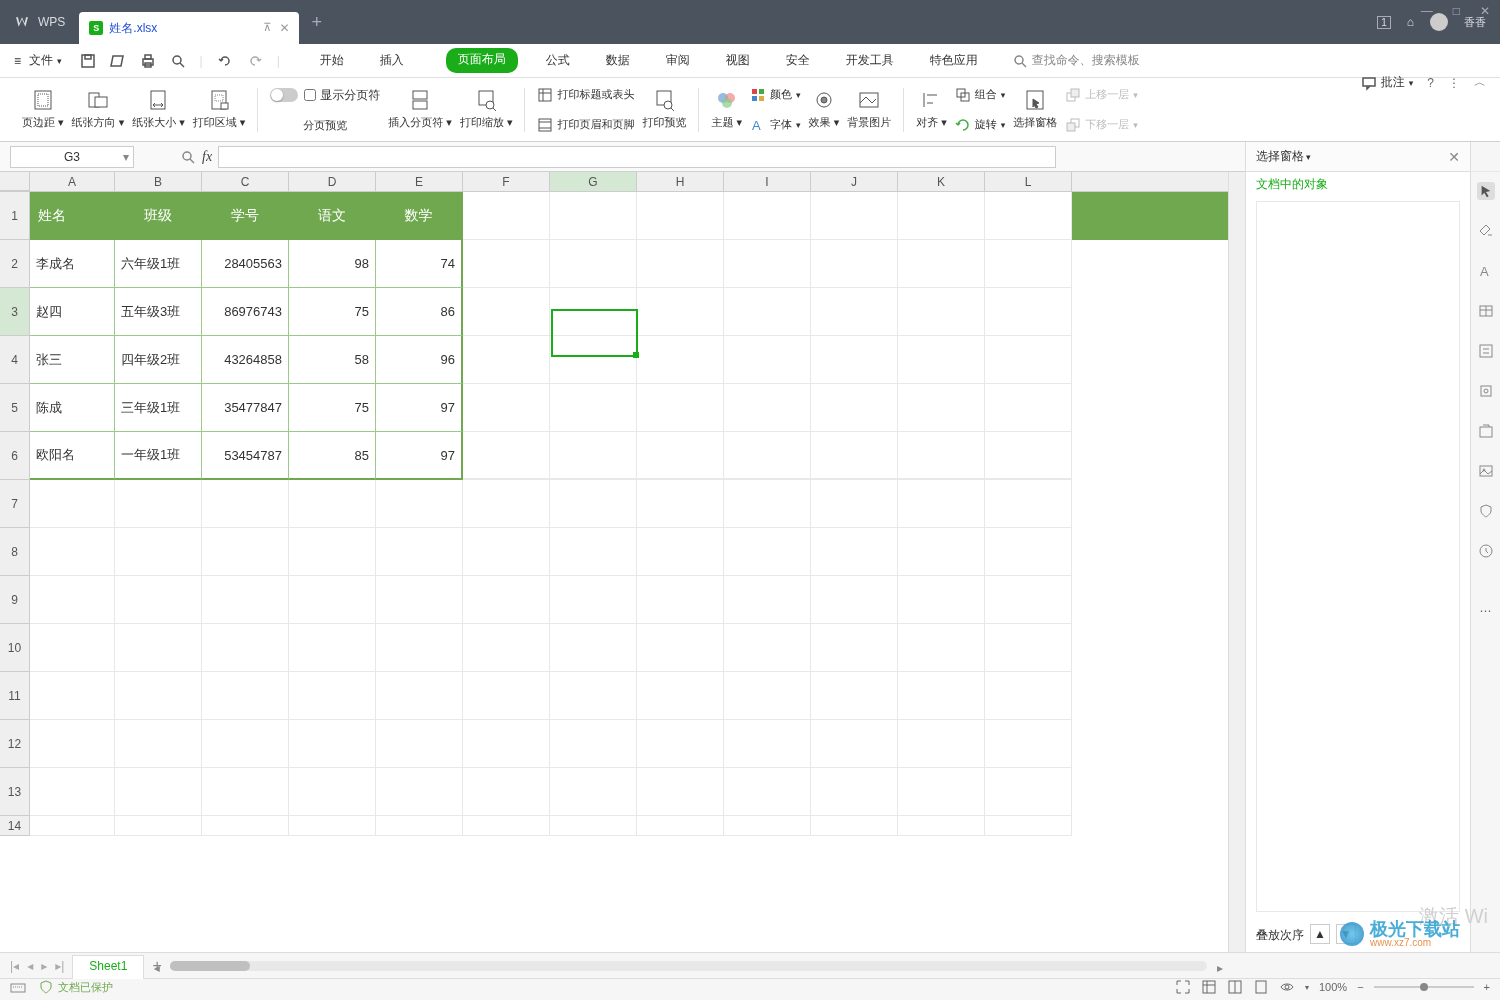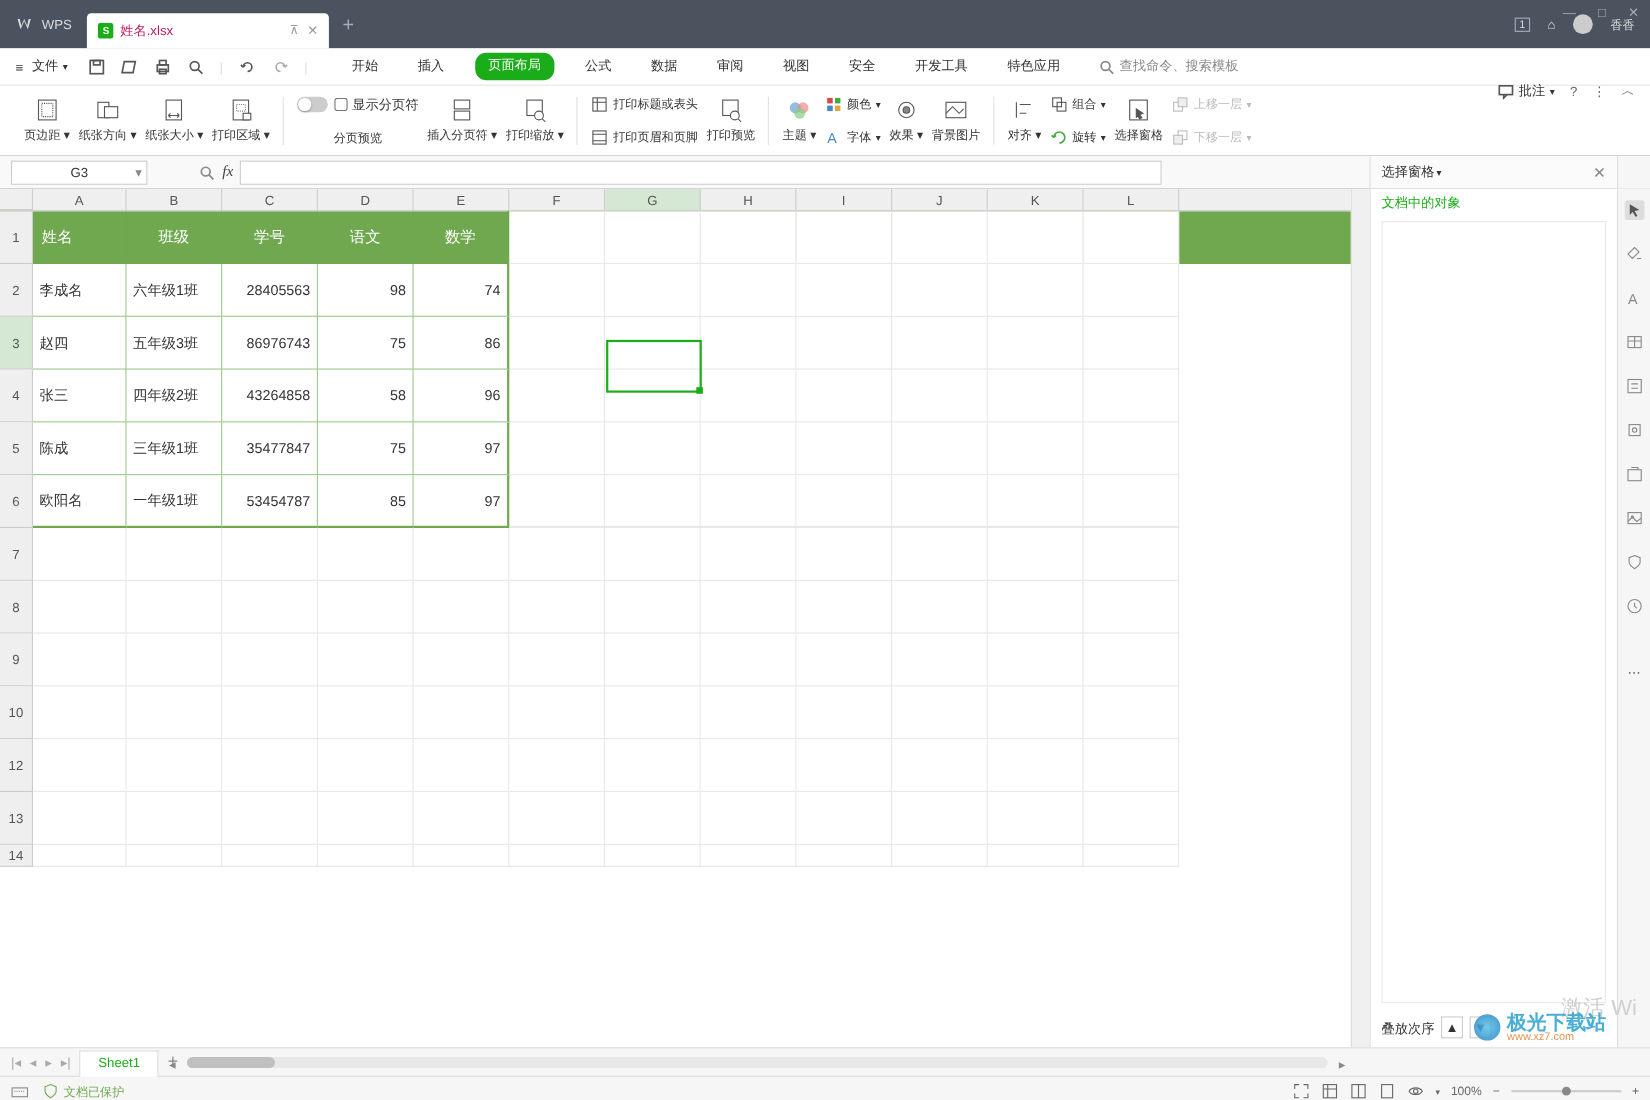--- a/index.html
+++ b/index.html
@@ -16,21 +16,21 @@
     .window-controls { position: absolute; right: 10px; top: 4px; display: flex; gap: 20px; color: #aab; }
     .avatar { width: 18px; height: 18px; border-radius: 50%; background: #ccc; }
     
     
     .menubar { height: 34px; background: #fff; border-bottom: 1px solid #e0e0e0; display: flex; align-items: center; padding: 0 14px; gap: 8px; }
     .file-btn { display: flex; align-items: center; gap: 4px; cursor: pointer; }
     .qat { display: flex; gap: 14px; margin-left: 10px; align-items: center; }
     .qat svg { cursor: pointer; }
     .menu-tabs { display: flex; gap: 20px; margin-left: 24px; }
     .menu-tab { cursor: pointer; padding: 4px 8px; }
-    .menu-tab.active { background: #1aad19; color: #fff; border-radius: 10px; padding: 3px 12px; }
+    .menu-tab.active { background: #1aad19; color: #fff; border-radius: 10px; padding: 3px 12px; margin-left: 14px; }
     .menubar-right { margin-left: auto; display: flex; align-items: center; gap: 14px; margin-top: 44px; }
     .search-hint { display: flex; align-items: center; gap: 4px; color: #888; cursor: text; }
     
     
     .ribbon { height: 64px; background: #fff; border-bottom: 1px solid #d0d0d0; display: flex; align-items: center; padding: 0 14px; gap: 4px; }
     .ribbon-group { display: flex; align-items: center; gap: 8px; padding: 0 8px; }
     .ribbon-sep { width: 1px; height: 44px; background: #e0e0e0; }
     .ribbon-btn-lg { display: flex; flex-direction: column; align-items: center; gap: 4px; cursor: pointer; font-size: 11px; }
     .ribbon-btn-sm { display: flex; align-items: center; gap: 4px; cursor: pointer; font-size: 11px; }
     .ribbon-stack { display: flex; flex-direction: column; gap: 14px; }
@@ -84,21 +84,21 @@
     .hscroll-track { flex: 1; height: 10px; background: #e8e8e8; margin: 0 20px 0 640px; border-radius: 5px; position: relative; }
     .hscroll-thumb { position: absolute; left: 0; width: 80px; height: 10px; background: #c0c0c0; border-radius: 5px; }
     
     
     .sheet-tabs { height: 26px; background: #f6f6f6; border-top: 1px solid #ddd; display: flex; align-items: center; padding: 0 10px; gap: 8px; }
     .sheet-nav { display: flex; gap: 8px; color: #aaa; }
     .sheet-tab { background: #fff; border: 1px solid #ddd; border-bottom: none; padding: 3px 16px; border-radius: 0; color: #1aad19; height: 24px; margin-top: 2px; }
     .sheet-add { color: #888; font-size: 16px; cursor: pointer; }
     
     
-    .statusbar { height: 22px; background: #f6f6f6; border-top: 1px solid #ddd; display: flex; align-items: flex-end; padding: 0 10px; gap: 12px; font-size: 11px; }
+    .statusbar { height: 22px; background: #f6f6f6; border-top: 1px solid #ddd; display: flex; align-items: flex-start; padding: 0 10px; gap: 12px; font-size: 11px; }
     .status-protect { color: #6fa84f; display: flex; align-items: center; gap: 4px; }
     .statusbar-right { margin-left: auto; display: flex; align-items: center; gap: 10px; color: #666; }
     .zoom-slider { width: 100px; height: 2px; background: #ccc; position: relative; }
     .zoom-slider::after { content: ''; width: 8px; height: 8px; background: #888; position: absolute; left: 46px; top: -3px; border-radius: 50%; }
     .watermark-logo { position: absolute; right: 40px; bottom: 52px; font-size: 18px; color: #2aa0d0; font-weight: bold; display: flex; align-items: center; gap: 6px; opacity: 0.85; }
     .watermark-logo .g-icon { width: 24px; height: 24px; background: radial-gradient(circle, #5ac0e8, #2080c0); border-radius: 50%; }
     .watermark-act { position: absolute; right: 12px; bottom: 70px; color: #d0d0d0; font-size: 20px; }
     
     
     .sel-pane { width: 225px; background: #fff; border-left: 1px solid #ddd; display: flex; flex-direction: column; }
@@ -126,21 +126,21 @@
     <span>✕</span>
   </div>
   <div class="wps-home">
     <svg class="ic" viewBox="0 0 24 24" fill="#d9dce0">
         <path d="M3 5 L7 19 L12 8 L17 19 L21 5 L18 5 L16 14 L12 5 L8 14 L6 5 Z"></path>
       </svg>
     <span>WPS</span>
   </div>
   <div class="tab">
     <span class="tab-icon">S</span>
-    <span style="color:#be185d">姓名.xlsx</span>
+    <span style="color:#1d4ed8">姓名.xlsx</span>
     <span class="tab-actions">
       <span style="font-size:11px">⊼</span>
       <span>✕</span>
     </span>
   </div>
   <span class="tab-new">+</span>
   <div class="titlebar-right">
     <span style="border:1px solid #aab;padding:0 3px;font-size:10px">1</span>
     <span>⌂</span>
     <span class="avatar"></span>
@@ -593,20 +593,35 @@
           <div class="cell col-E"></div>
           <div class="cell col-F"></div>
           <div class="cell col-G"></div>
           <div class="cell col-H"></div>
           <div class="cell col-I"></div>
           <div class="cell col-J"></div>
           <div class="cell col-K"></div>
           <div class="cell col-L"></div>
         </div>
       <div class="row empty-row">
+          <div class="row-header">11</div>
+          <div class="cell col-A"></div>
+          <div class="cell col-B"></div>
+          <div class="cell col-C"></div>
+          <div class="cell col-D"></div>
+          <div class="cell col-E"></div>
+          <div class="cell col-F"></div>
+          <div class="cell col-G"></div>
+          <div class="cell col-H"></div>
+          <div class="cell col-I"></div>
+          <div class="cell col-J"></div>
+          <div class="cell col-K"></div>
+          <div class="cell col-L"></div>
+        </div>
+      <div class="row empty-row">
           <div class="row-header">12</div>
           <div class="cell col-A"></div>
           <div class="cell col-B"></div>
           <div class="cell col-C"></div>
           <div class="cell col-D"></div>
           <div class="cell col-E"></div>
           <div class="cell col-F"></div>
           <div class="cell col-G"></div>
           <div class="cell col-H"></div>
           <div class="cell col-I"></div>

